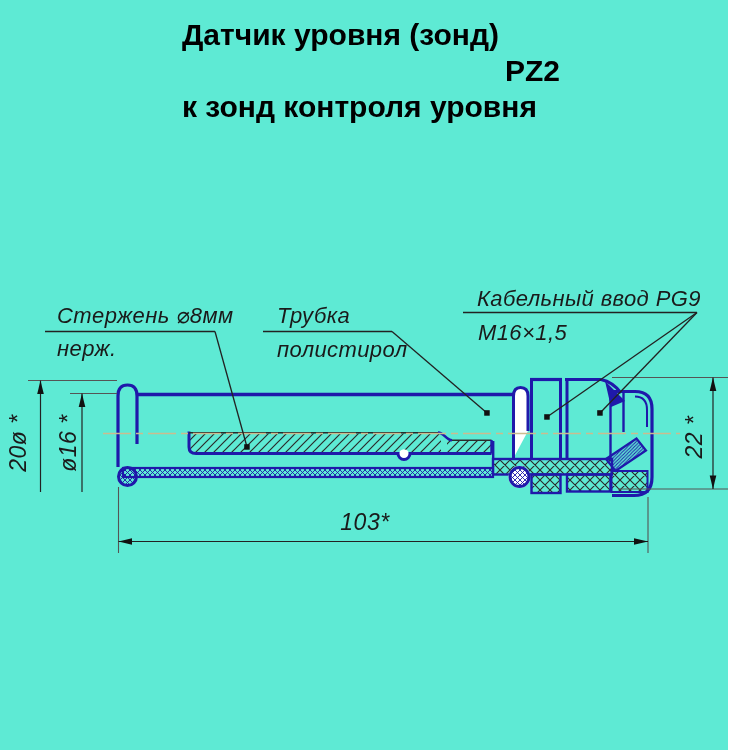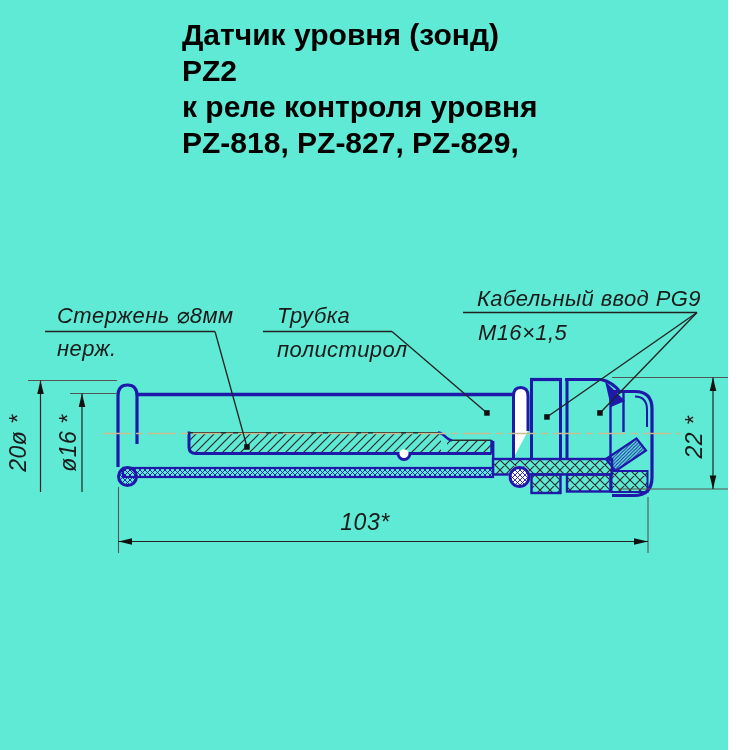--- a/index.html
+++ b/index.html
@@ -1,36 +1,35 @@
 <!DOCTYPE html>
 <html><head>
 <meta charset="utf-8">
 <style>
   html,body{margin:0;padding:0;background:#fff;}
   .stage{position:relative;width:728px;height:750px;background:#5eead4;overflow:hidden;
          font-family:"Liberation Sans",sans-serif;}
   .title{position:absolute;left:182px;top:17px;width:378px;color:#000;
          font-size:30px;font-weight:700;line-height:36px;white-space:nowrap;}
   .title .tline{display:block;}
-  .title .centered{text-align:left;}
+  .title .centered{text-align:right;}
   svg{position:absolute;left:0;top:0;}
   svg text{font-family:"Liberation Sans","DejaVu Sans",sans-serif;}
   .lbl{font-style:italic;font-size:22px;fill:#1a1a1a;letter-spacing:0.4px;}
   .dim{font-style:italic;font-size:23px;fill:#1a1a1a;letter-spacing:0.5px;}
 </style>
 </head>
 <body>
 
 <div class="stage">
 
   <div class="title">
     <span class="tline">Датчик уровня (зонд)</span>
     <span class="tline centered">PZ2</span>
-    <span class="tline">к реле контроля уровня</span>
-    <span class="tline">PZ-818, PZ-827, PZ-829,</span>
+    <span class="tline">к зонд контроля уровня</span>
   </div>
 
   <svg width="750" height="750" viewBox="0 0 750 750">
     <defs>
       <pattern id="hatchDiag" width="9" height="9" patternUnits="userSpaceOnUse">
         <path d="M-1,1 l2,-2 M0,9 l9,-9 M8,10 l2,-2" stroke="#2a2a2a" stroke-width="1.2" fill="none"></path>
       </pattern>
       <pattern id="crossHatch" width="10" height="10" patternUnits="userSpaceOnUse">
         <path d="M-1,1 l2,-2 M0,10 l10,-10 M9,11 l2,-2 M-1,9 l2,2 M0,0 l10,10 M9,-1 l2,2" stroke="#2a2a2a" stroke-width="1.1" fill="none"></path>
       </pattern>

